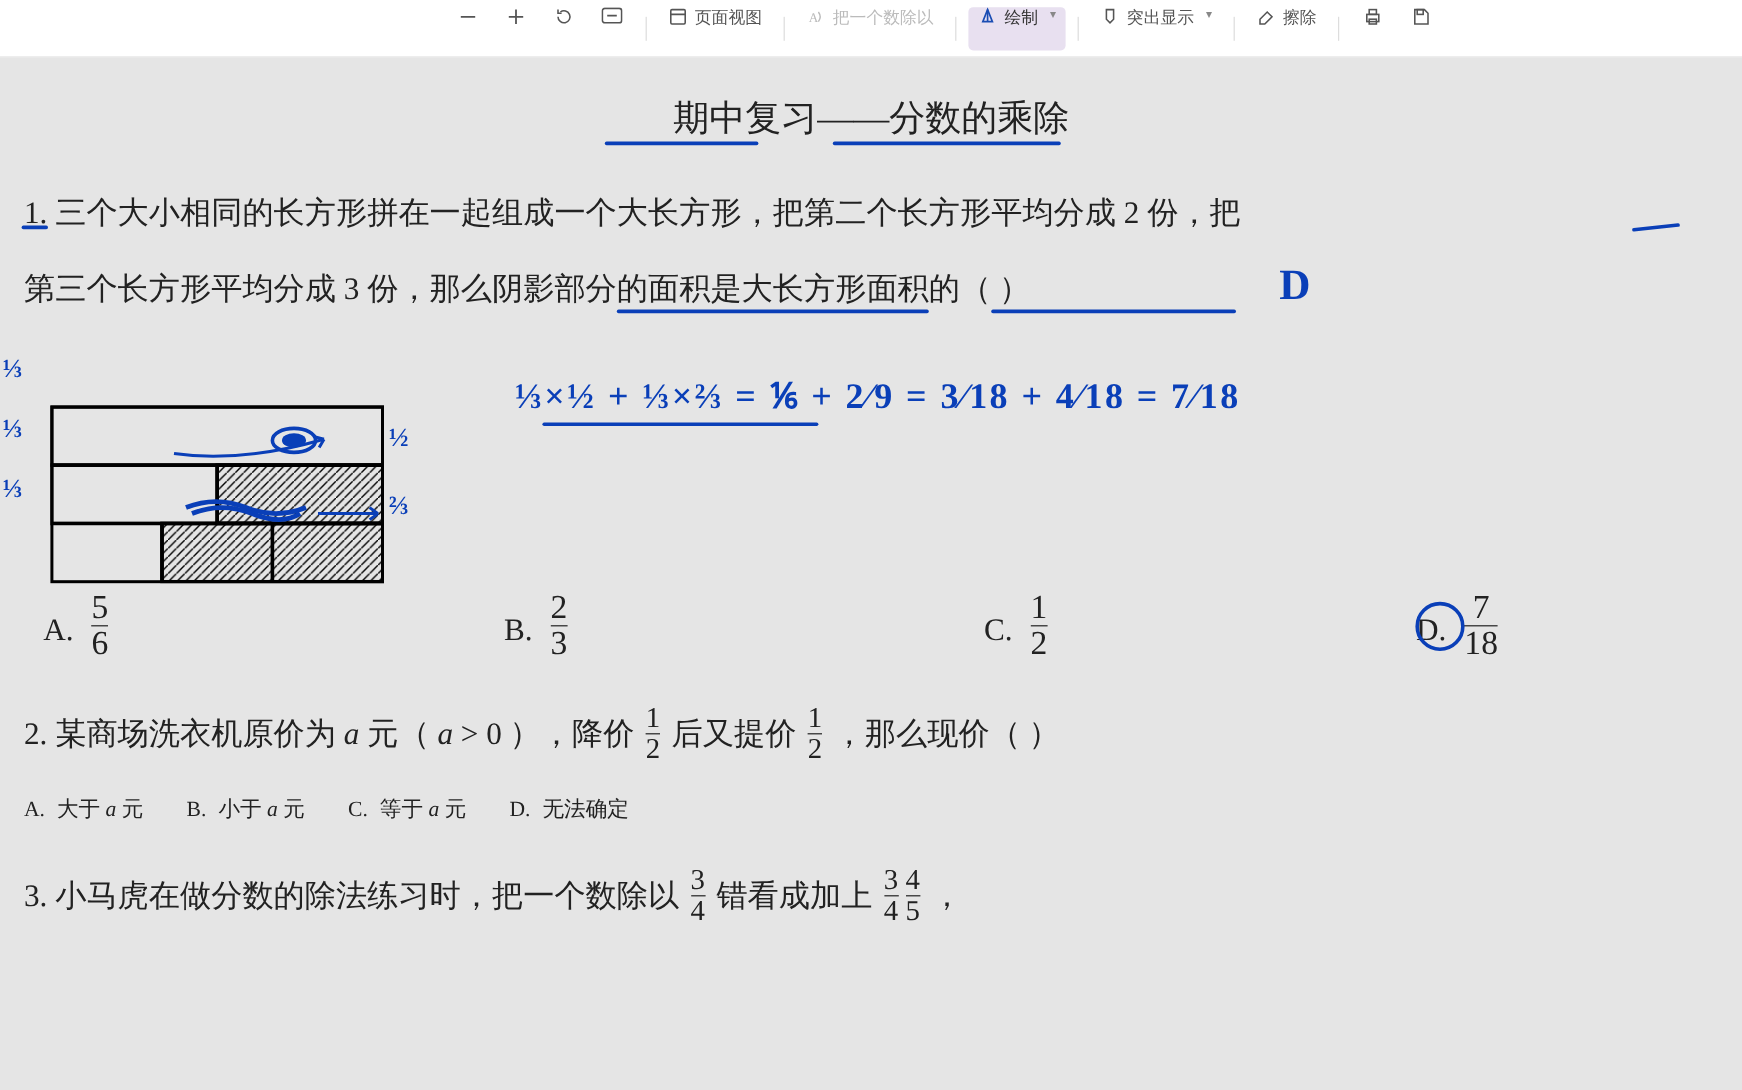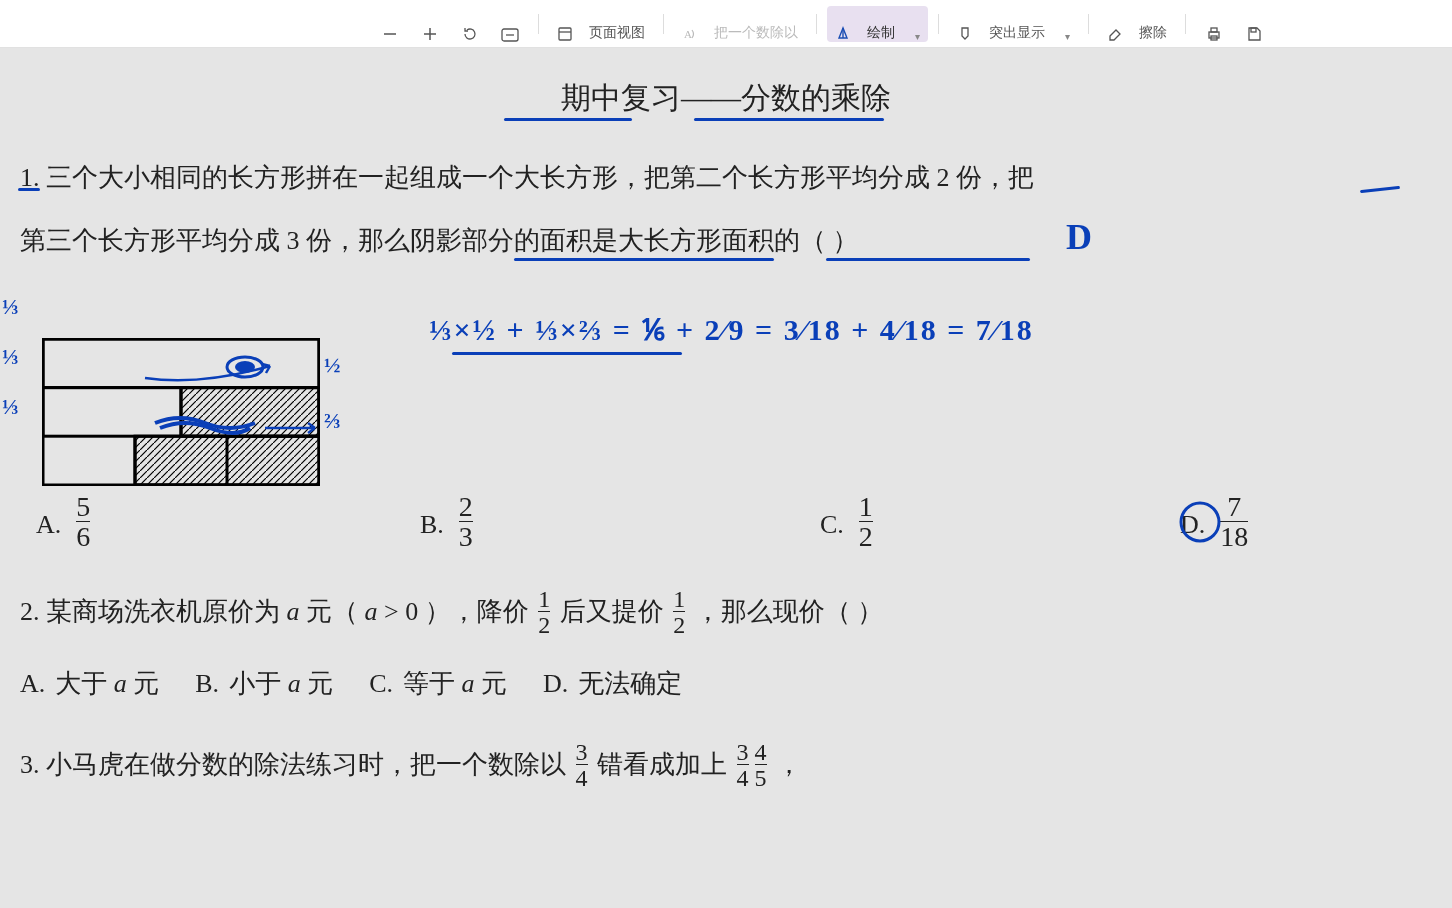--- a/index.html
+++ b/index.html
@@ -16,28 +16,28 @@
     border-bottom: 1px solid #e1e1e1;
     display: flex;
     align-items: center;
     padding: 0 8px;
     gap: 4px;
   }
   .toolbar-spacer-left { width: 360px; }
   .tb-btn {
     height: 36px;
     display: flex;
-    align-items: flex-end;
+    align-items: flex-start;
     justify-content: center;
     padding: 0 8px;
     color: #555;
     font-size: 14px;
     border-radius: 4px;
     cursor: pointer;
-    gap: 16px;
+    gap: 6px;
   }
   .tb-btn.icon-only { width: 36px; padding: 0; }
   .tb-sep {
     width: 1px;
     height: 20px;
     background: #ddd;
     margin: 0 6px;
   }
   .tb-btn.disabled { color: #bbb; }
   .tb-btn.active {
@@ -98,21 +98,21 @@
   .opt-a { width: 400px; padding-left: 16px; }
   .opt-b { width: 400px; }
   .opt-c { width: 360px; }
   .opt-d { }
   .options2 {
     display: flex;
     margin-top: 14px;
     margin-bottom: 24px;
     font-family: "SimSun", serif;
   }
-  .opt2 { font-size: 26px; margin-right: 36px; }
+  .opt2 { font-size: 18px; margin-right: 36px; }
   .opt2 .lbl { font-family: "Times New Roman", serif; margin-right: 10px; }
   .italic-a { font-style: italic; font-family: "Times New Roman", serif; }
   .rect-figure {
     position: absolute;
     left: 42px;
     top: 290px;
     width: 278px;
     height: 148px;
   }
   .ink {

